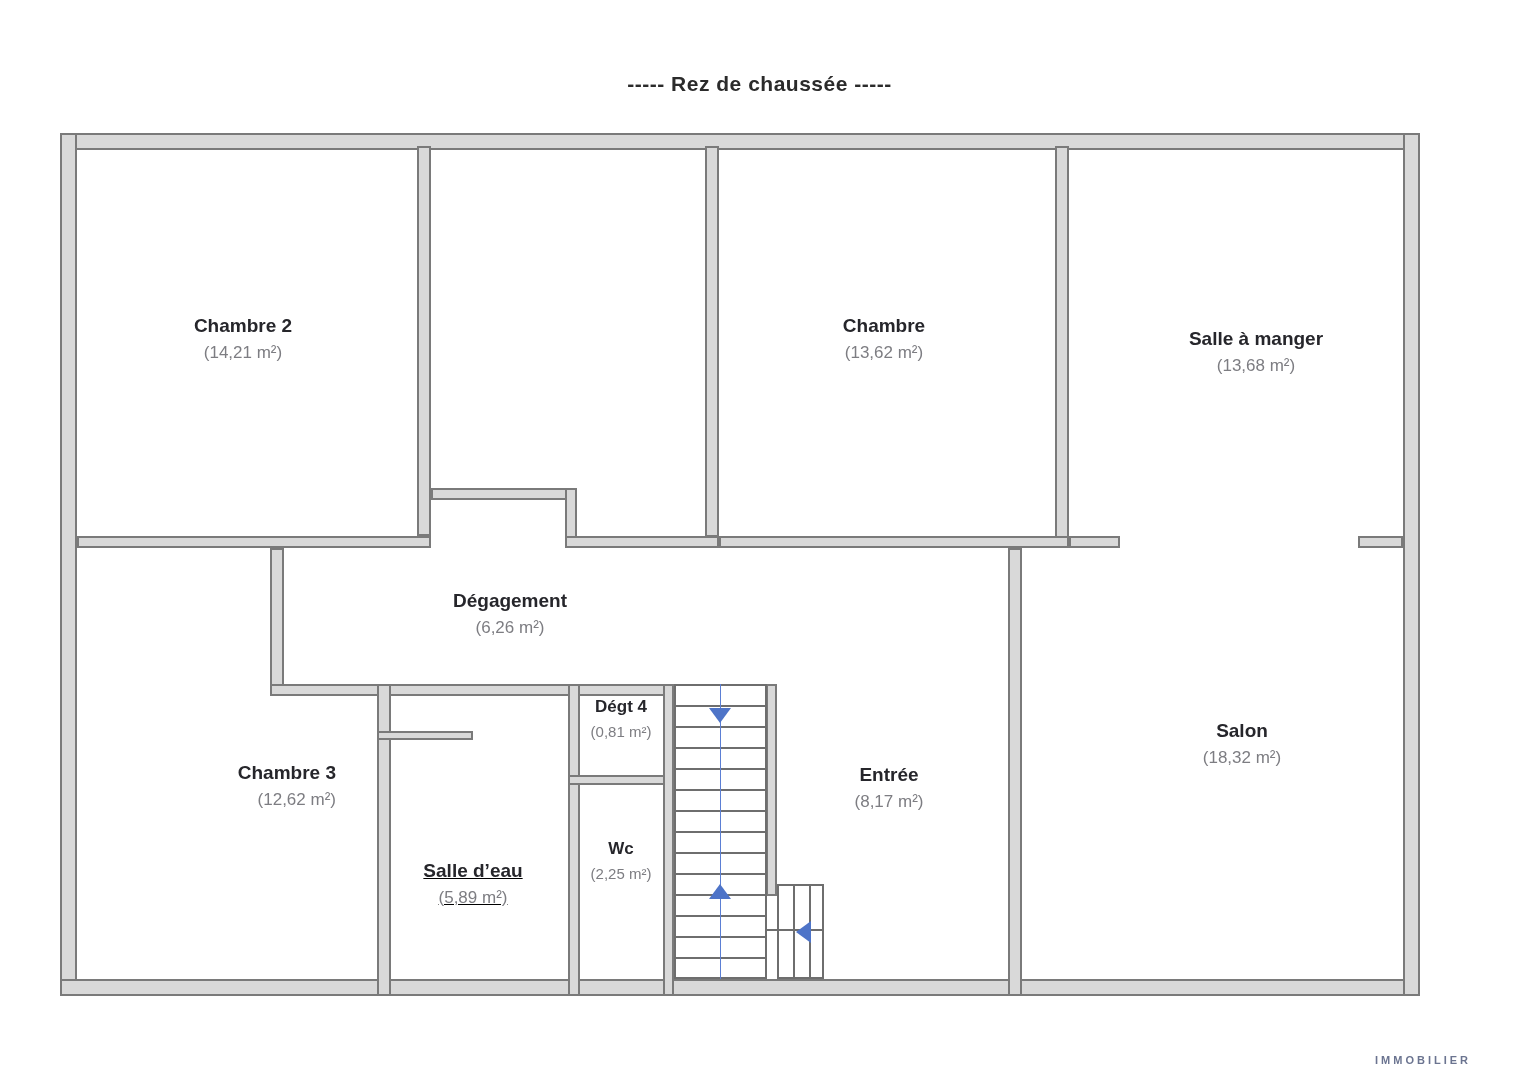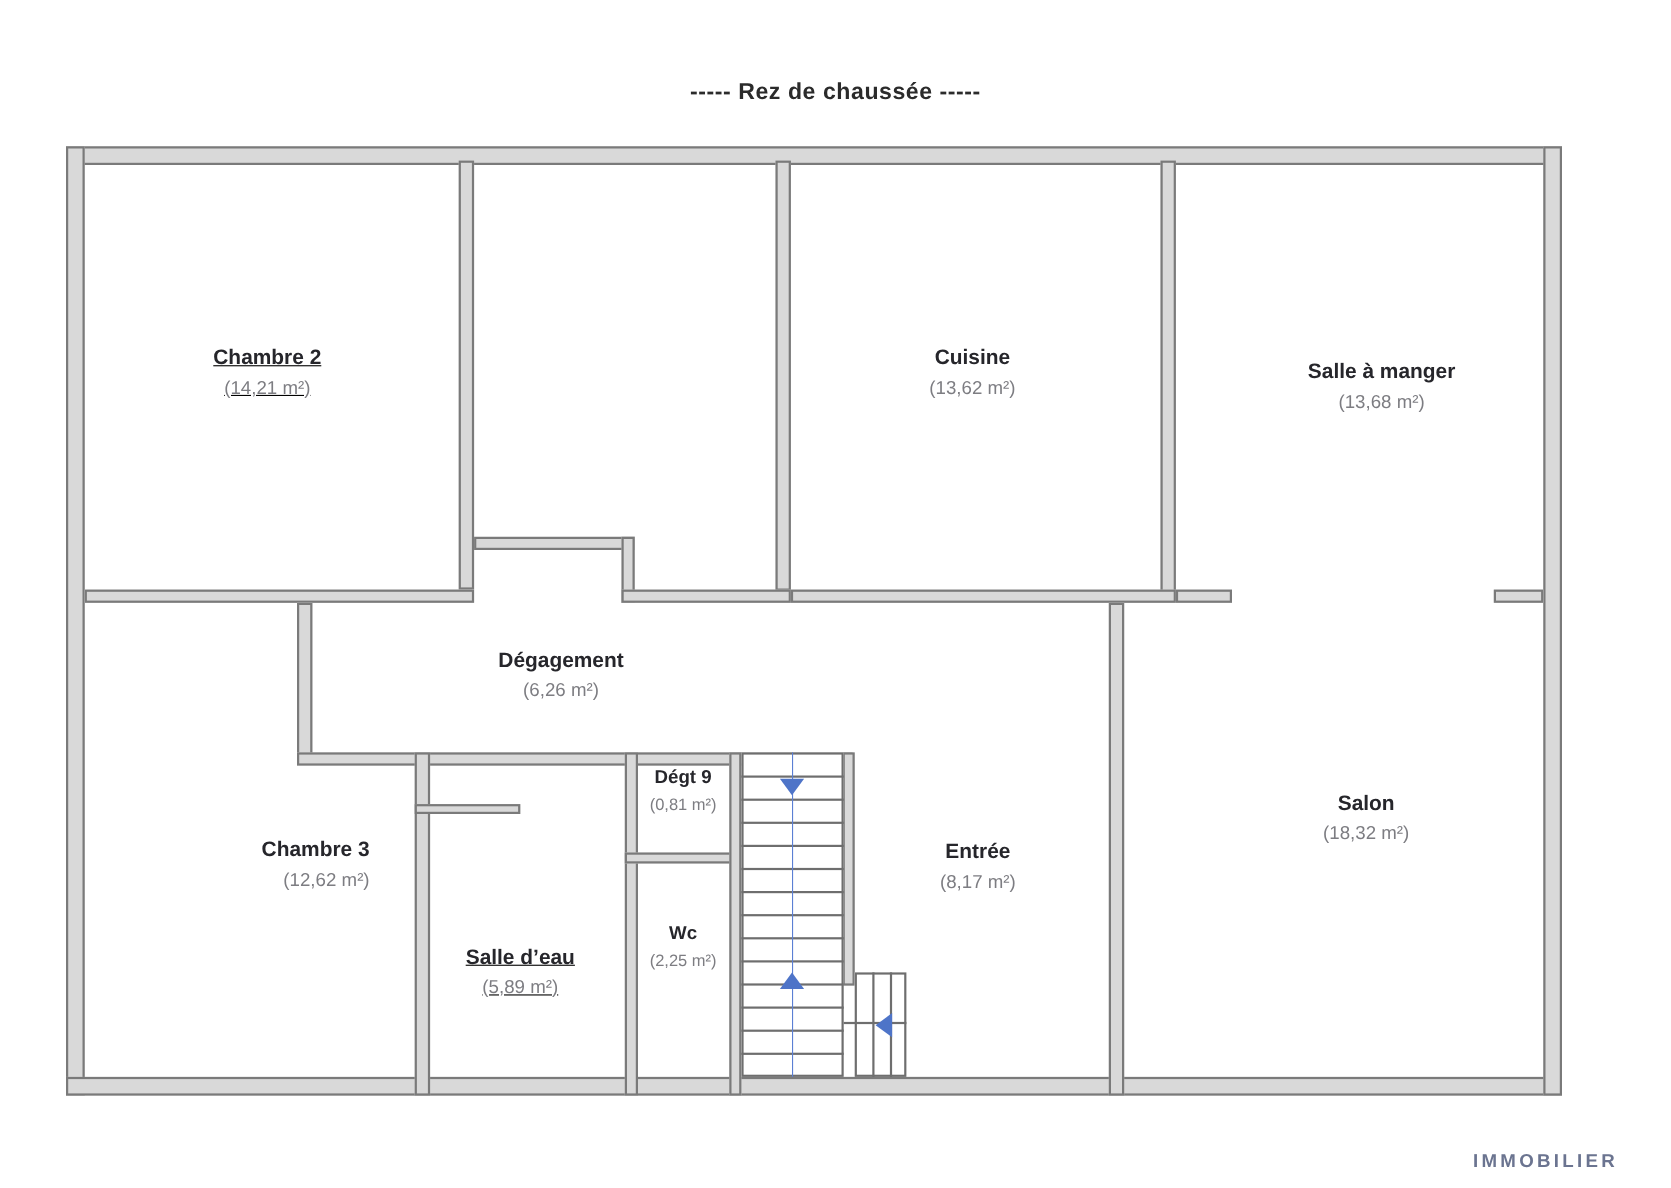--- a/index.html
+++ b/index.html
@@ -127,21 +127,21 @@
     bottom: 8px;
     width: 215px;
     height: 155px;
     color: #3c4a6b;
   }
   .logo svg { display: block; }
   .logo-sub {
     position: absolute;
     right: 48px;
     bottom: 14px;
-    font-size: 17px;
+    font-size: 11px;
     letter-spacing: 3px;
     color: #6b7490;
     font-weight: bold;
     margin-left: 32px;
   }
 </style>
 </head>
 <body>
 
 <div id="plan">
@@ -210,28 +210,28 @@
   <div class="arrow-up" style="left:709px; top:884px;"></div>
 
   <div class="stairs" style="left:777px; top:884px; width:47px; height:95px;">
     <div class="stairs-frame" style="left:0; top:0; width:47px; height:95px;"></div>
     <div class="landing-line" style="left:16px; top:0; height:95px;"></div>
     <div class="landing-line" style="left:32px; top:0; height:95px;"></div>
   </div>
   <div class="landing-hline" style="left:767px; top:929px; width:57px;"></div>
   <div class="arrow-left" style="left:796px; top:921px;"></div>
 
-  <div class="room-label" style="left:123px; top:313px; width:240px;text-decoration:underline;">
+  <div class="room-label" style="left:123px; top:313px; width:240px;">
     <span class="rname">Chambre 2</span>
     <span class="rarea">(14,21 m²)</span>
   </div>
 
 
   <div class="room-label" style="left:764px; top:313px; width:240px;">
-    <span class="rname">Cuisine</span>
+    <span class="rname">Chambre</span>
     <span class="rarea">(13,62 m²)</span>
   </div>
 
   <div class="room-label" style="left:1136px; top:326px; width:240px;">
     <span class="rname">Salle à manger</span>
     <span class="rarea">(13,68 m²)</span>
   </div>
 
   <div class="room-label" style="left:390px; top:588px; width:240px;">
     <span class="rname">Dégagement</span>
@@ -247,21 +247,21 @@
     <span class="rname">Chambre 3</span>
     <span class="rarea">(12,62 m²)</span>
   </div>
 
   <div class="room-label" style="left:353px; top:858px; width:240px;text-decoration:underline;">
     <span class="rname">Salle d’eau</span>
     <span class="rarea">(5,89 m²)</span>
   </div>
 
   <div class="room-label small" style="left:551px; top:696px; width:140px;">
-    <span class="rname">Dégt 9</span>
+    <span class="rname">Dégt 4</span>
     <span class="rarea">(0,81 m²)</span>
   </div>
 
   <div class="room-label small" style="left:546px; top:838px; width:150px;">
     <span class="rname">Wc</span>
     <span class="rarea">(2,25 m²)</span>
   </div>
 
   <div class="room-label" style="left:769px; top:762px; width:240px;">
     <span class="rname">Entrée</span>

